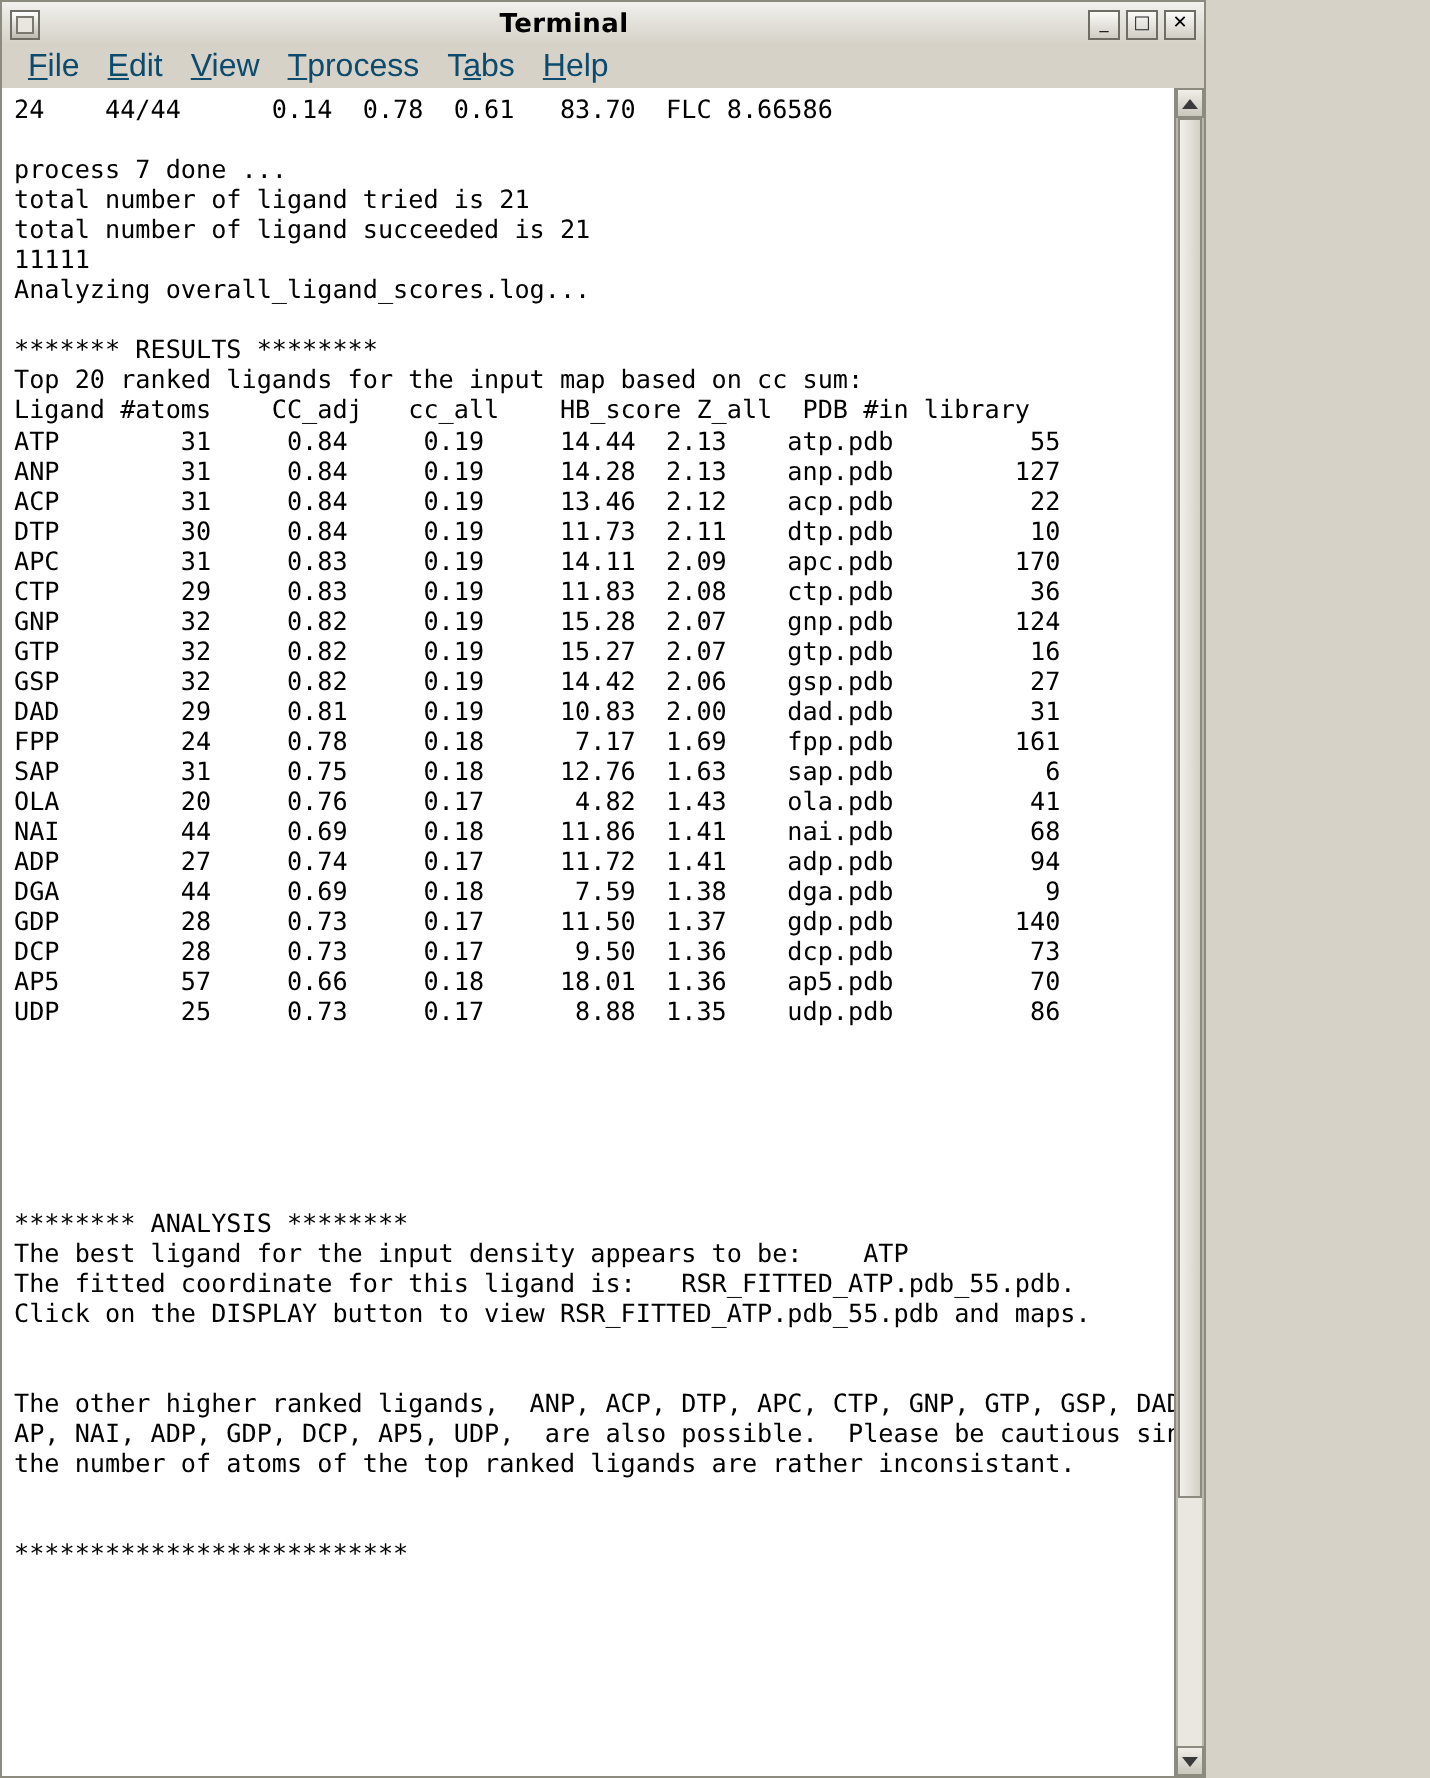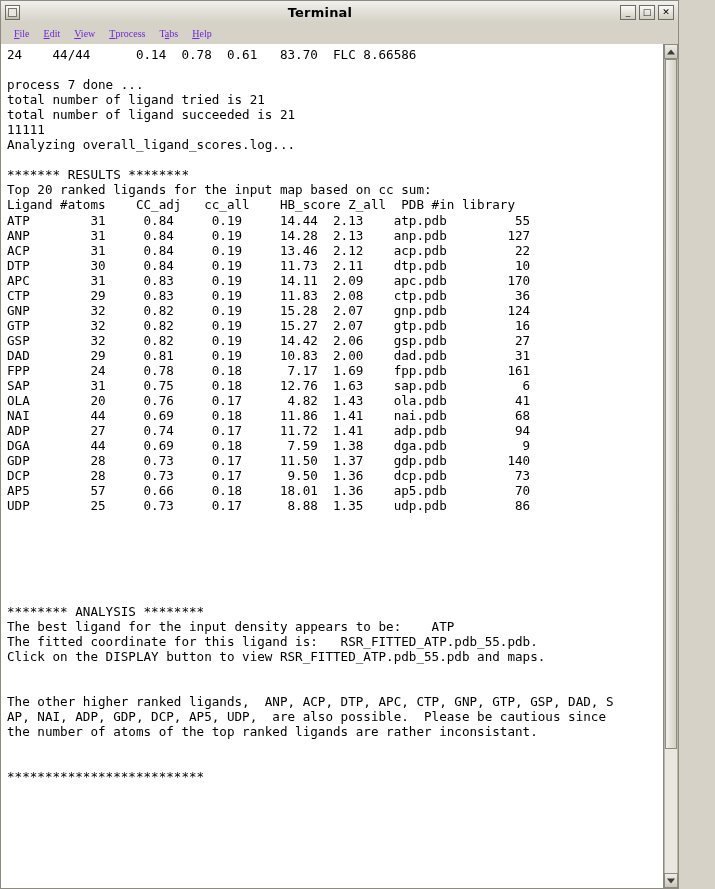--- a/index.html
+++ b/index.html
@@ -2,21 +2,21 @@
 <html><head>
 <meta charset="utf-8">
 <style>
   html, body {
     margin: 0;
     padding: 0;
     background: #d6d2c8;
     font-family: "DejaVu Sans", sans-serif;
   }
   #app {
-    width: 679px;
+    width: 603px;
     height: 889px;
     position: relative;
     overflow: hidden;
     background: #d6d2c8;
     box-sizing: border-box;
   }
   
   .titlebar {
     height: 23px;
     background: linear-gradient(to bottom, #f2f1ee 0%, #e3e1da 45%, #d4d1c7 100%);
@@ -78,24 +78,24 @@
     height: 21px;
     background: #d6d2c8;
     border-left: 1px solid #8d8a80;
     border-right: 1px solid #8d8a80;
     display: flex;
     align-items: center;
     padding-left: 6px;
     box-sizing: border-box;
   }
   .menu-item {
-    font-size: 10px;
-    color: #6d28d9;
+    font-size: 16px;
+    color: #0c4a6e;
     padding: 1px 7px;
-    font-family: Liberation Serif, serif;
+    font-family: Liberation Sans, sans-serif;
     cursor: default;
   }
   .menu-item u { text-decoration: underline; }
   
   .term-wrap {
     position: relative;
     height: 845px;
     border: 1px solid #8d8a80;
     border-top: none;
     background: #ffffff;

